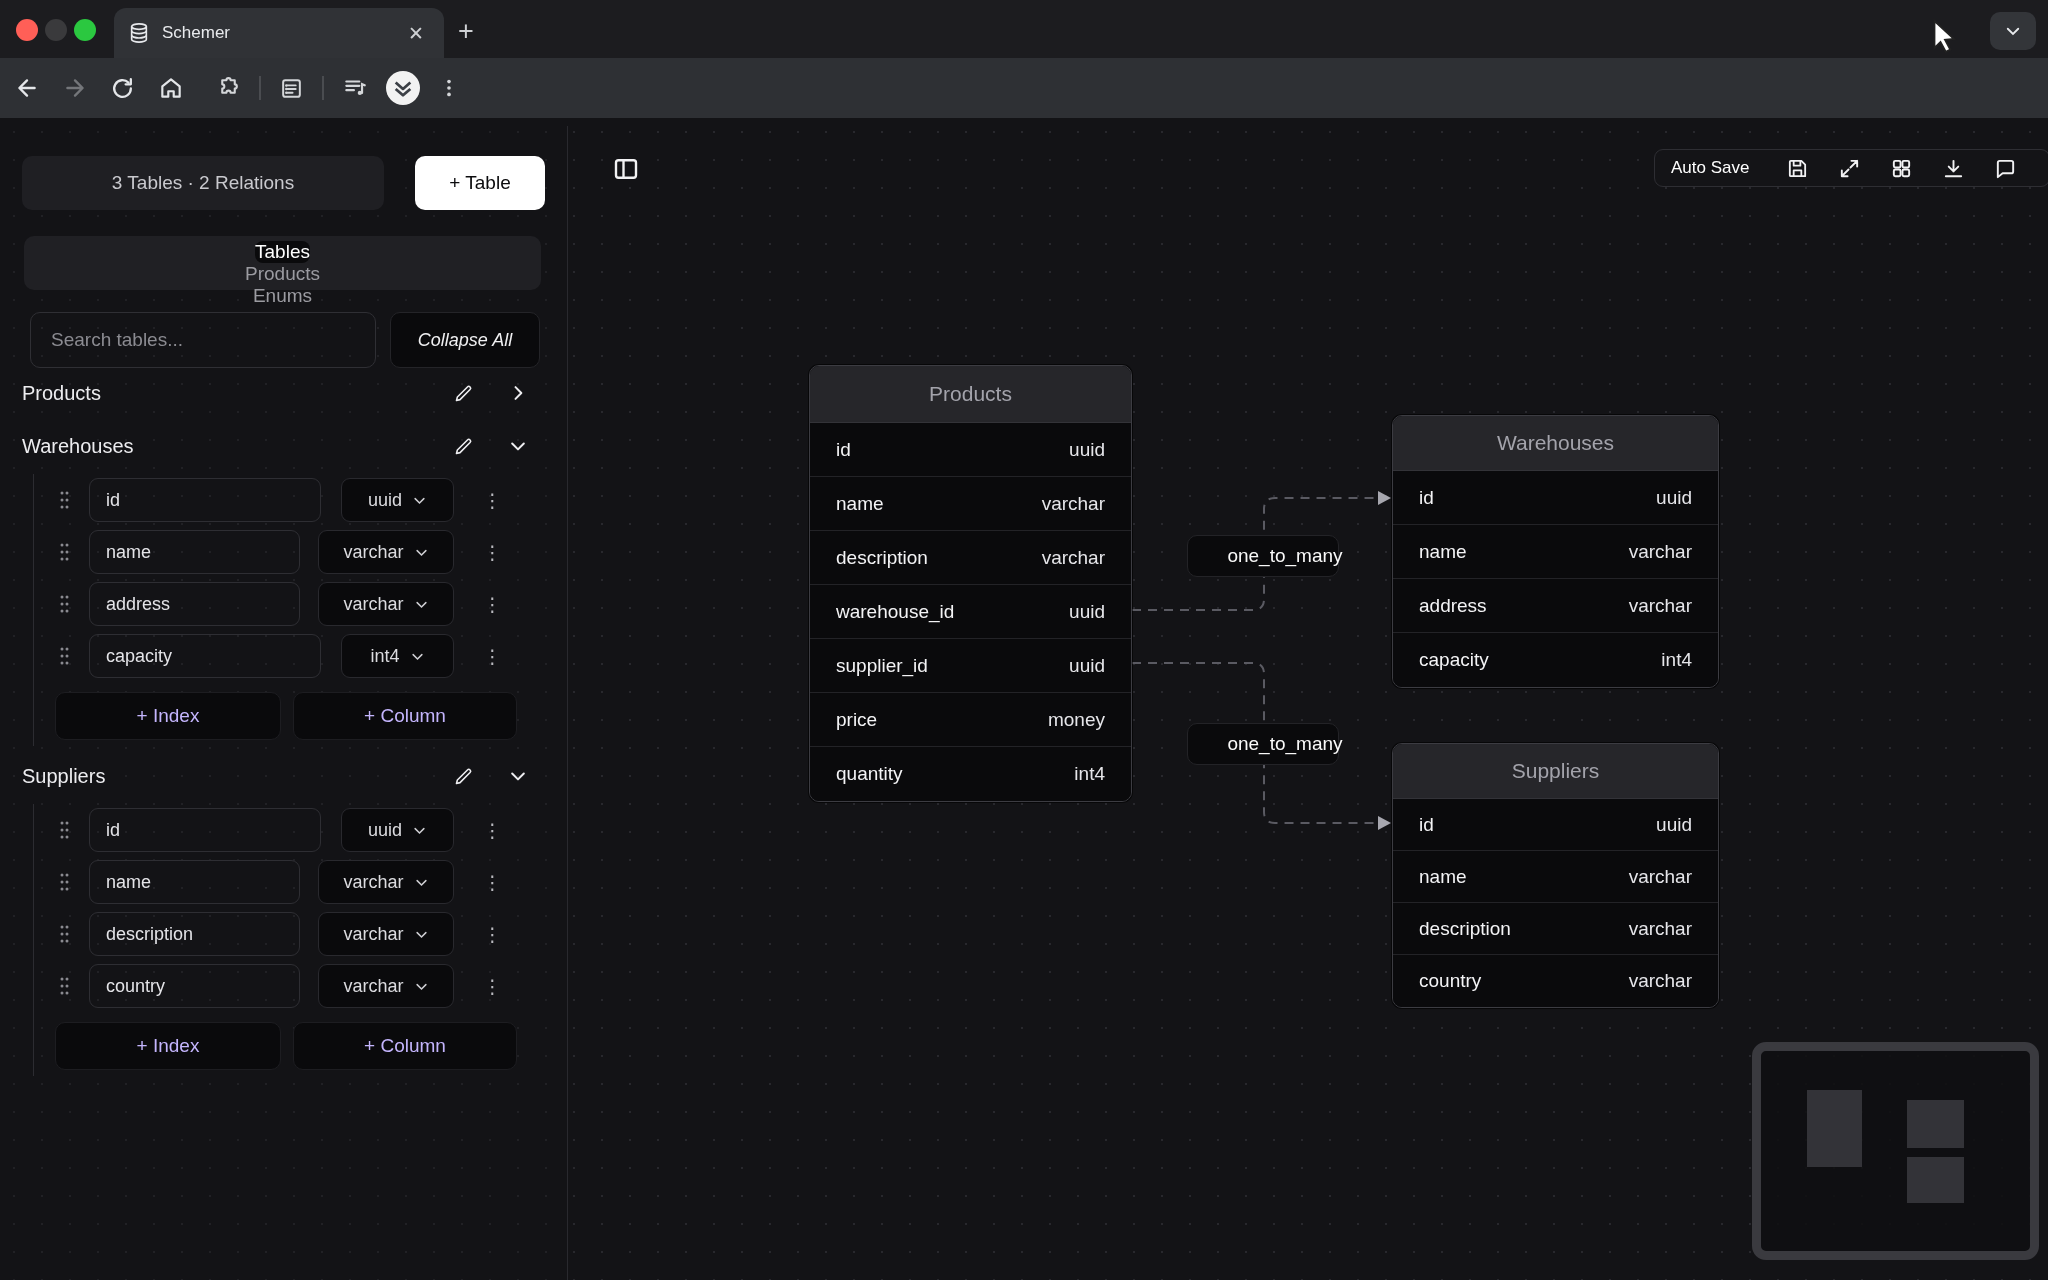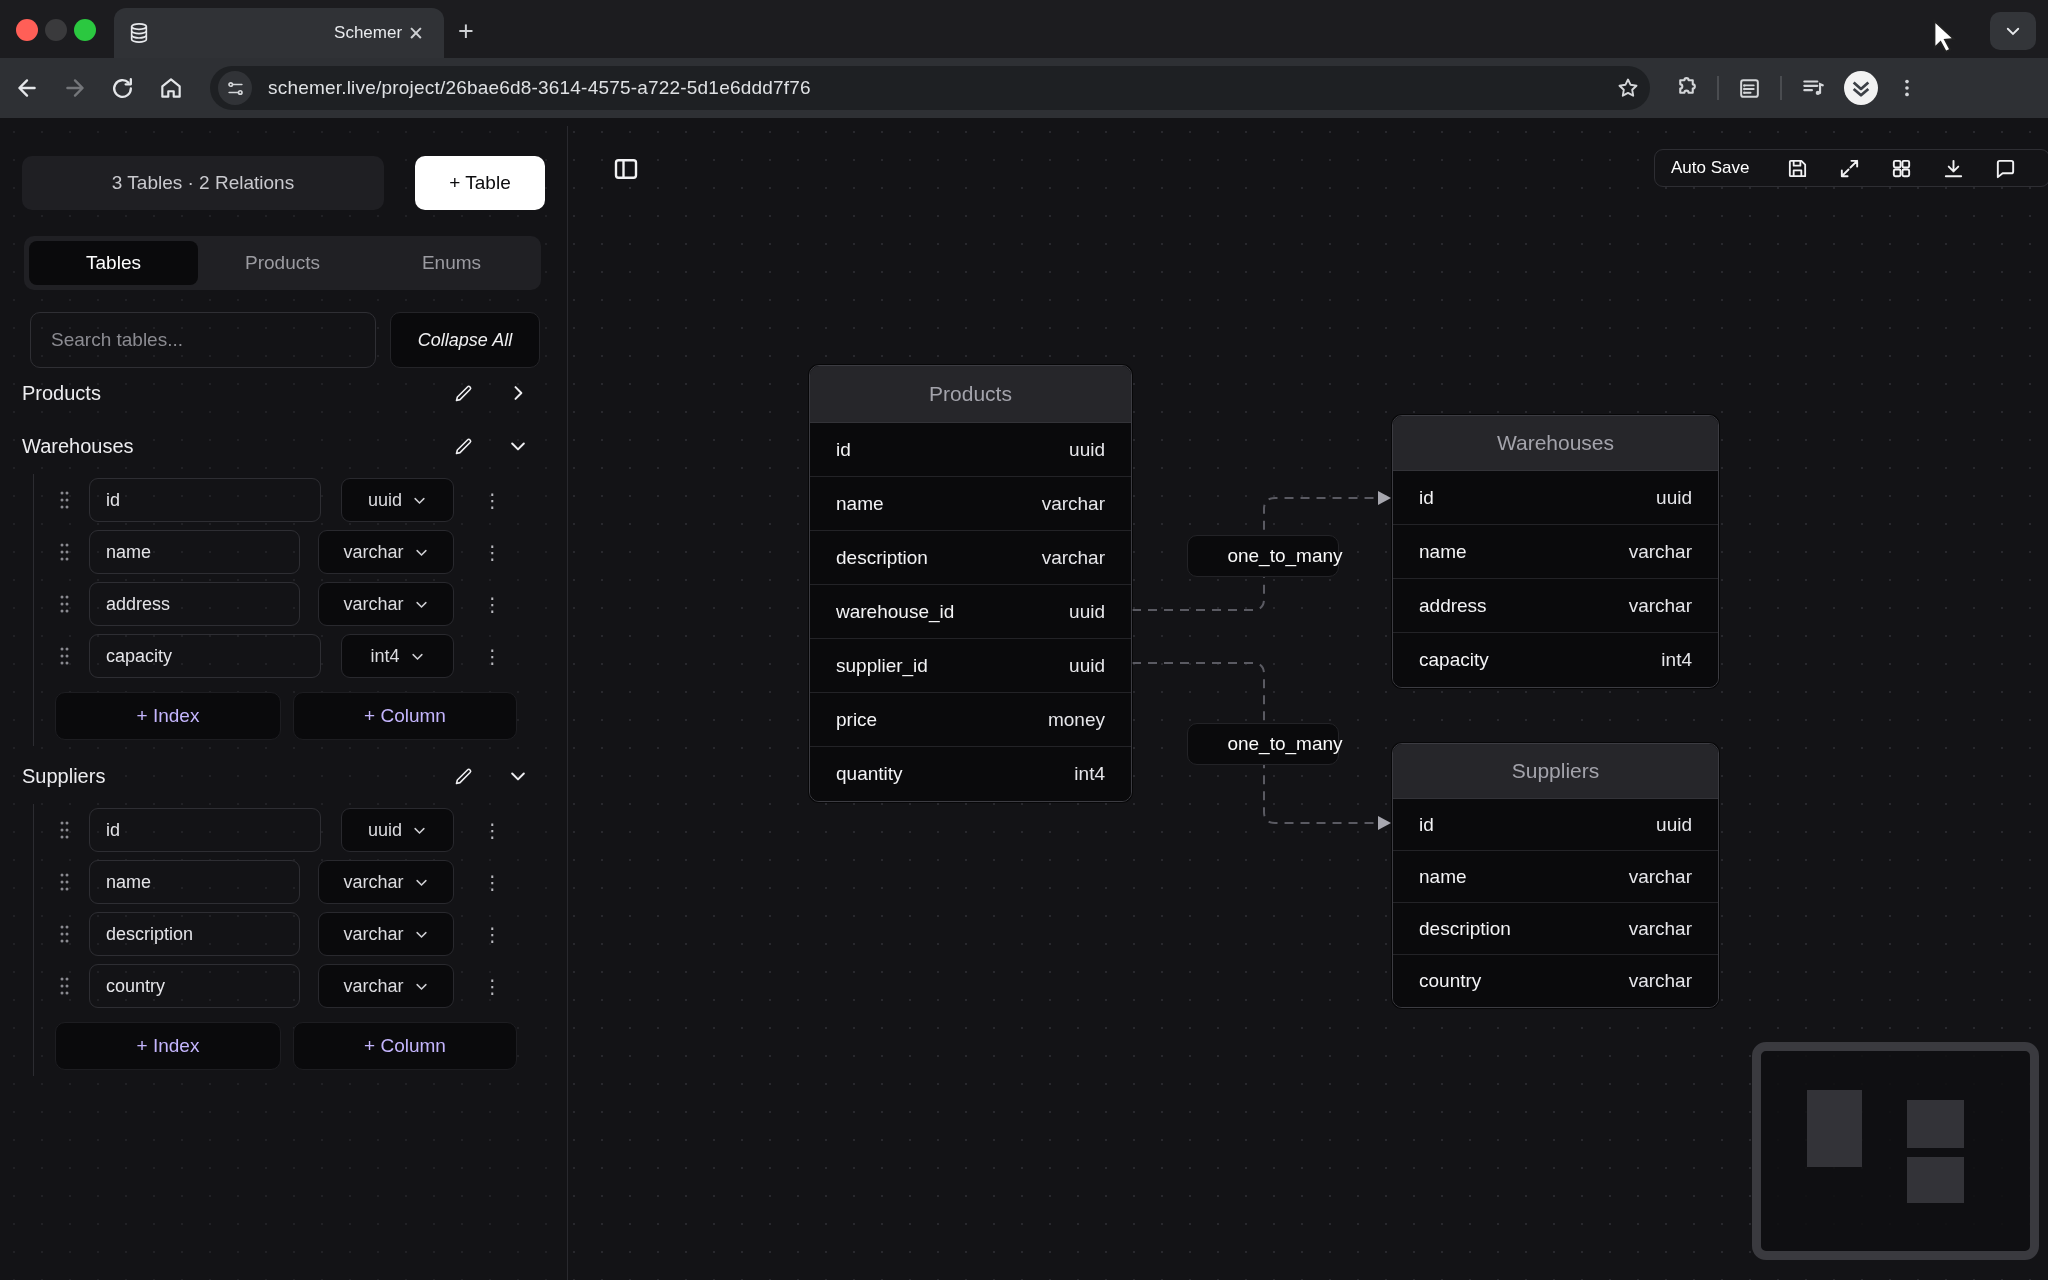--- a/index.html
+++ b/index.html
@@ -7,21 +7,21 @@
   body { font-family:"Liberation Sans","DejaVu Sans",sans-serif; }
   #stage { position:relative; width:2048px; height:1280px; overflow:hidden; background:#141417; }
 
   
   .tabstrip { position:absolute; left:0; top:0; width:2048px; height:58px; background:#1c1c1f; }
   .traffic { position:absolute; top:19px; width:22px; height:22px; border-radius:50%; }
   .tl-red { left:16px; background:#ff5f57; }
   .tl-yellow { left:45px; background:#3a3a3c; }
   .tl-green { left:74px; background:#2bc840; }
   .tab { position:absolute; left:114px; top:8px; width:330px; height:50px; background:#303236;
-         border-radius:12px 12px 0 0; display:flex; align-items:center; padding:0 14px;text-align:right; }
+         border-radius:12px 12px 0 0; display:flex; align-items:center; padding:0 14px; }
   .tab-title { color:#e8eaed; font-size:17px; margin-left:12px; flex:1; }
   .tab-close { color:#cfd1d4; font-size:19px; cursor:default; padding:2px 6px; }
   .newtab { position:absolute; left:458px; top:14px; color:#cfd1d4; font-size:27px; line-height:34px; }
   .tabsearch { position:absolute; right:12px; top:12px; width:46px; height:38px; background:#333539; border-radius:10px;
                display:flex; align-items:center; justify-content:center; }
   .toolbar { position:absolute; left:0; top:58px; width:2048px; height:60px; background:#2e3034; display:flex; align-items:center; }
   .nav-ic { width:34px; text-align:center; margin-left:14px; flex:0 0 auto; }
   .urlpill { position:relative; margin-left:18px; width:1440px; height:44px; background:#1e2023; border-radius:22px;
              display:flex; align-items:center; padding:0 10px 0 8px; }
   .siteinfo { width:34px; height:34px; border-radius:50%; background:#313337; display:flex; align-items:center; justify-content:center; }
@@ -33,21 +33,21 @@
   
   .app { position:absolute; left:0; top:118px; width:2048px; height:1162px; background:#131316;
          background-image:radial-gradient(#28282d 1.3px, transparent 1.4px); background-size:28px 28px; }
   .sidebar { position:absolute; left:0; top:8px; width:568px; height:1162px; background:rgba(19,19,22,.35); border-right:1px solid #29292e; }
 
   .pill-summary { position:absolute; left:22px; top:30px; width:362px; height:54px; background:#1f1f23; border-radius:10px;
                   color:#c9c9ce; font-size:19px; display:flex; align-items:center; justify-content:center; }
   .btn-addtable { position:absolute; left:415px; top:30px; width:130px; height:54px; background:#ffffff; border-radius:10px;
                   color:#0b0b0d; font-size:19px; font-weight:500; display:flex; align-items:center; justify-content:center; border:none; }
   .tabsbar { position:absolute; left:24px; top:110px; width:517px; height:54px; background:#202024; border-radius:10px;
-             display:flex; align-items:center; padding:5px; }
+             display:flex; align-items:center; padding:5px;flex-direction:column; }
   .stab { flex:1; height:44px; border-radius:8px; display:flex; align-items:center; justify-content:center;
           color:#9b9ba1; font-size:19px; }
   .stab.active { background:#0a0a0c; color:#ffffff; font-weight:500; }
   .search-box { position:absolute; left:30px; top:186px; width:346px; height:56px; background:transparent;
                 border:1px solid #2f2f34; border-radius:10px; color:#8b8b91; font-size:19px; padding:0 20px; outline:none; }
   .search-box::placeholder { color:#8b8b91; }
   .btn-collapse { position:absolute; left:390px; top:186px; width:150px; height:56px; background:#0a0a0c; border:1px solid #242428;
                   border-radius:10px; color:#f0f0f2; font-size:18px; display:flex; align-items:center; justify-content:center;font-style:italic; }
 
   .tbl-head { position:absolute; left:0; width:568px; height:40px; display:flex; align-items:center; }
@@ -136,36 +136,20 @@
     <div class="nav-ic">
       <svg width="25" height="25" viewBox="0 0 24 24" fill="none" stroke="#e4e6e9" stroke-width="2.2" stroke-linecap="round">
           <path d="M20 12a8 8 0 1 1-2.3-5.6"></path>
           <path d="M20 3v5h-5" stroke-linejoin="round"></path>
         </svg>
     </div>
     <div class="nav-ic">
       <svg width="26" height="26" viewBox="0 0 24 24" fill="none" stroke="#e4e6e9" stroke-width="2" stroke-linejoin="round">
           <path d="M4 10.5L12 4l8 6.5V20h-5.5v-5h-5v5H4z"></path>
         </svg>
-    </div>
-    <div class="urlpill">
-      <div class="siteinfo">
-        <svg width="19" height="19" viewBox="0 0 24 24" fill="none" stroke="#d4d6d9" stroke-width="2.1" stroke-linecap="round">
-          <path d="M9 7h11"></path>
-            <circle cx="6" cy="7" r="2.2"></circle>
-            <path d="M4 17h11"></path>
-            <circle cx="18" cy="17" r="2.2"></circle>
-        </svg>
-      </div>
-      <span class="url-text">schemer.live/project/26bae6d8-3614-4575-a722-5d1e6ddd7f76</span>
-      <span>
-        <svg width="24" height="24" viewBox="0 0 24 24" fill="none" stroke="#d4d6d9" stroke-width="1.9" stroke-linejoin="round">
-            <path d="M12 3.5l2.6 5.3 5.9.9-4.3 4.1 1 5.9-5.2-2.8-5.2 2.8 1-5.9L3.5 9.7l5.9-.9z"></path>
-          </svg>
-      </span>
     </div>
     <div class="tb-right">
       <span>
         <svg width="25" height="25" viewBox="0 0 24 24" fill="none" stroke="#d4d6d9" stroke-width="2" stroke-linejoin="round">
             <path d="M10 4a2 2 0 1 1 4 0h4v4a2 2 0 1 1 0 4v4h-4a2 2 0 1 0-4 0H6v-4a2 2 0 1 0 0-4V4z"></path>
           </svg>
       </span>
       <div class="vsep"></div>
       <span>
         <svg width="25" height="25" viewBox="0 0 24 24" fill="none" stroke="#d4d6d9" stroke-width="1.9">

